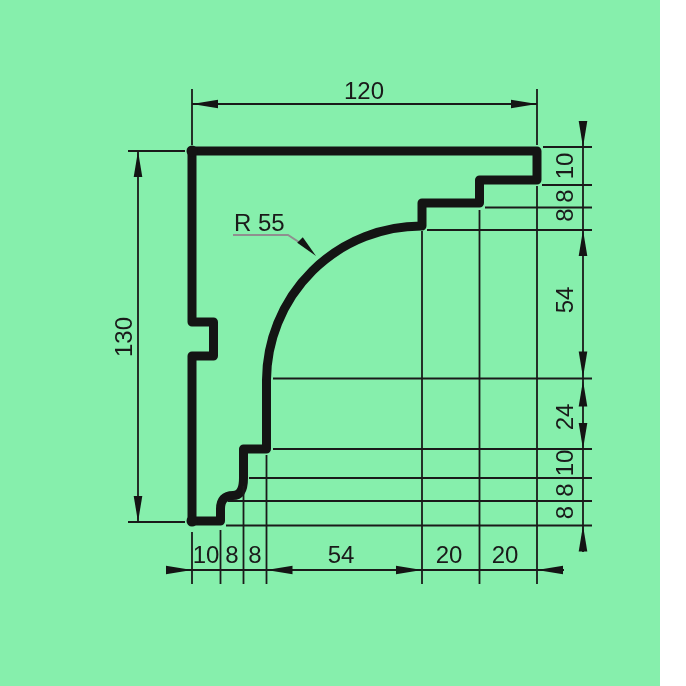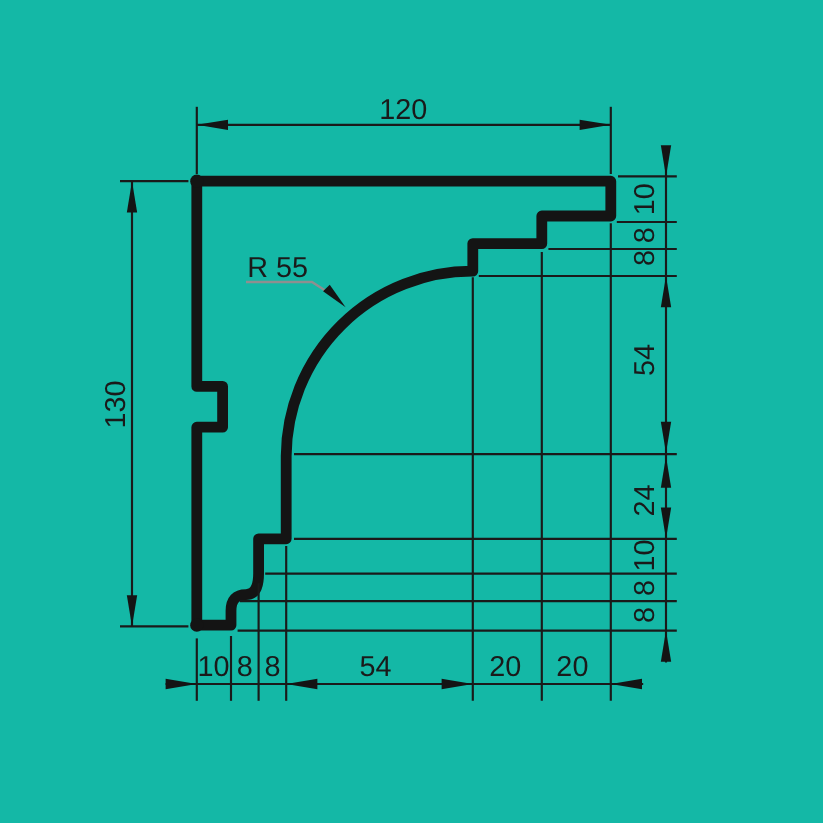--- a/index.html
+++ b/index.html
@@ -5,23 +5,24 @@
   html, body {
     margin: 0;
     padding: 0;
     width: 686px;
     height: 686px;
     background: #ffffff;
     overflow: hidden;
   }
   .stage {
     position: relative;
-    width: 686px;
+    width: 632px;
     height: 686px;
-    background: #14b8a6;
+    background: #86efac;
+    padding-left: 28px;
   }
   svg { display: block; }
   .thick {
     stroke: #141414;
     stroke-width: 9;
     fill: none;
     stroke-linejoin: round;
     stroke-linecap: round;
   }
   .thin {

